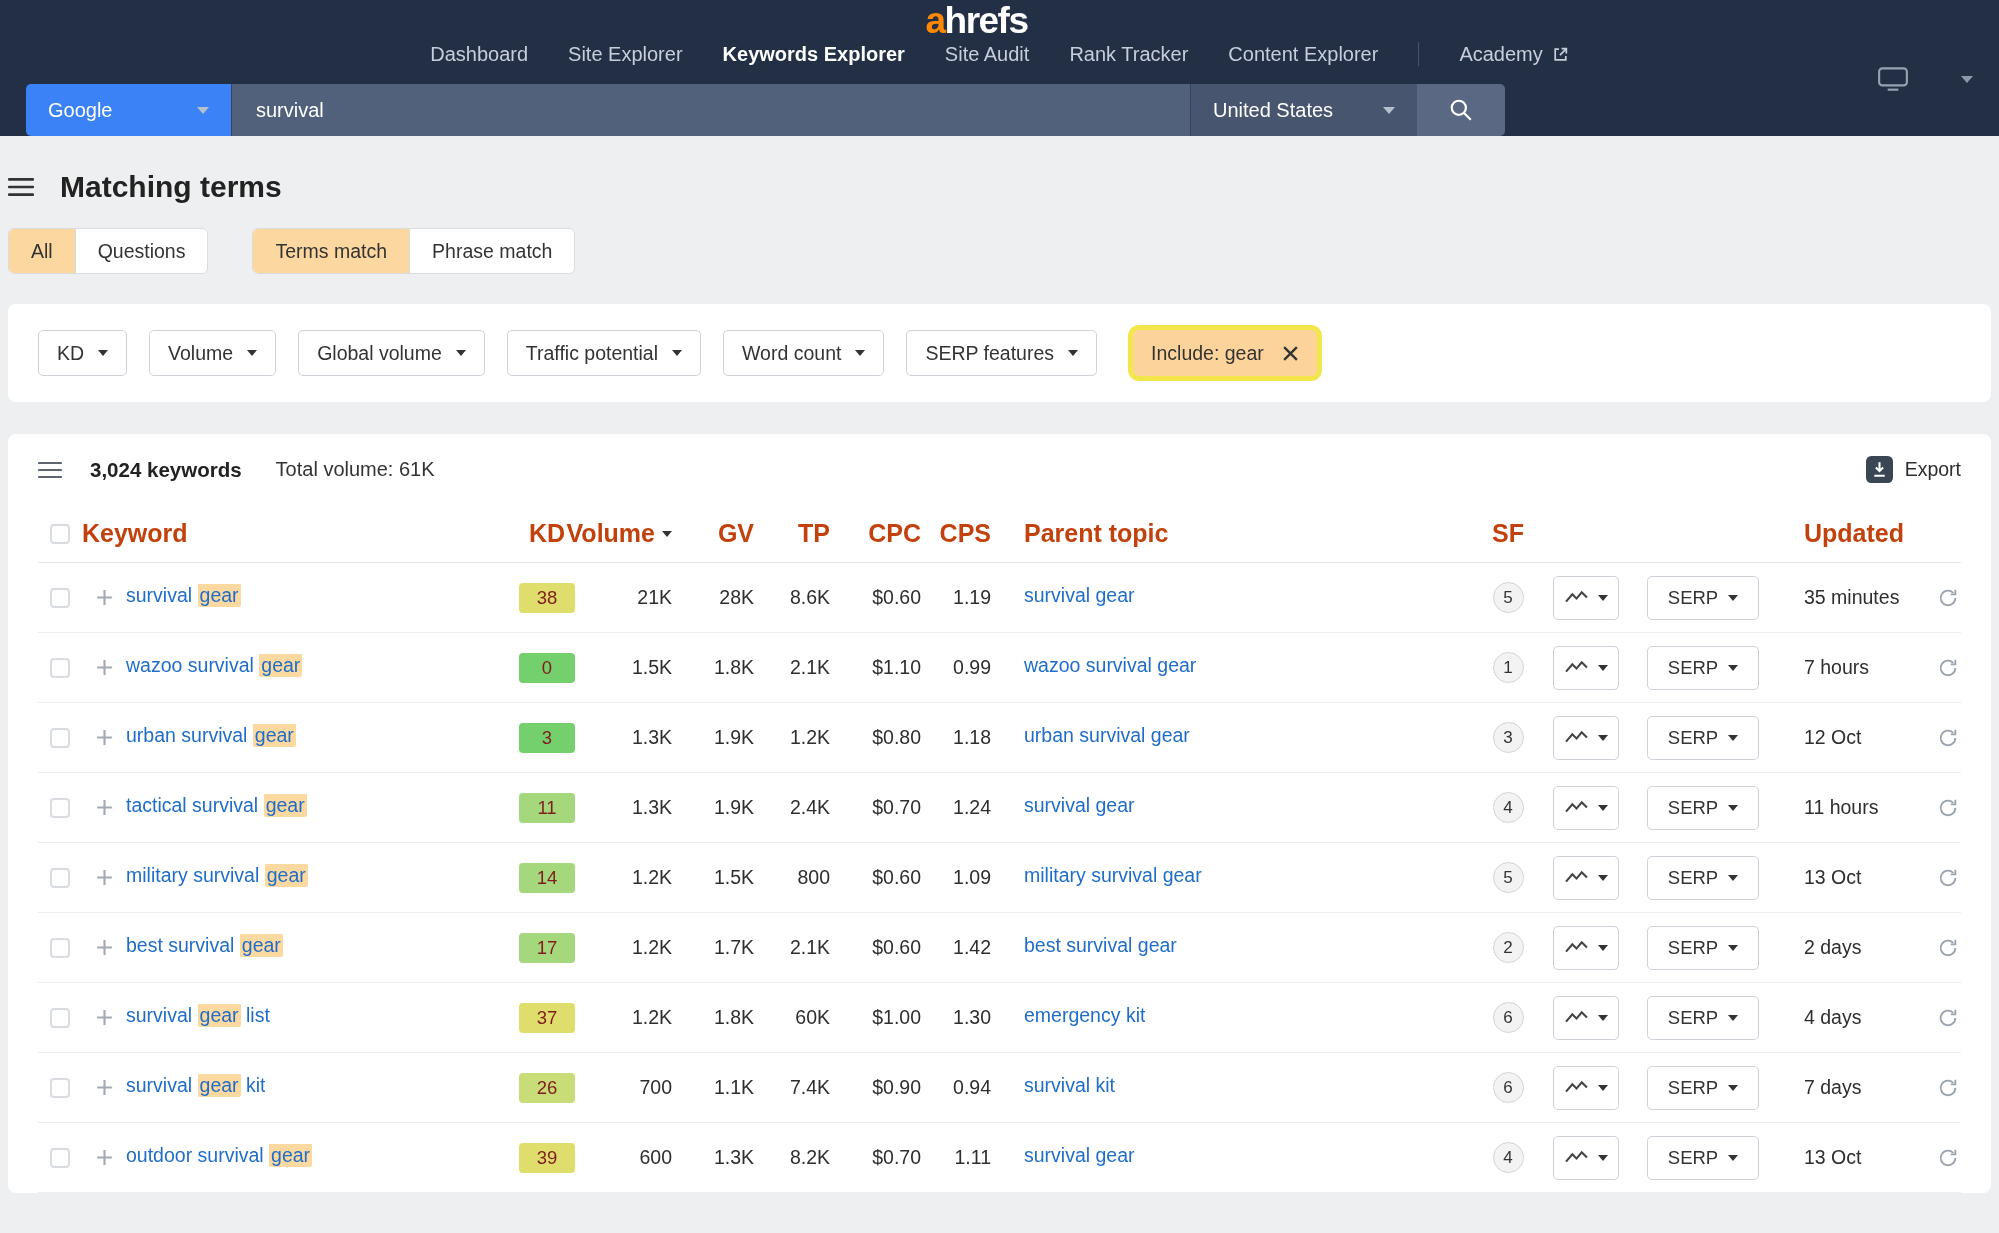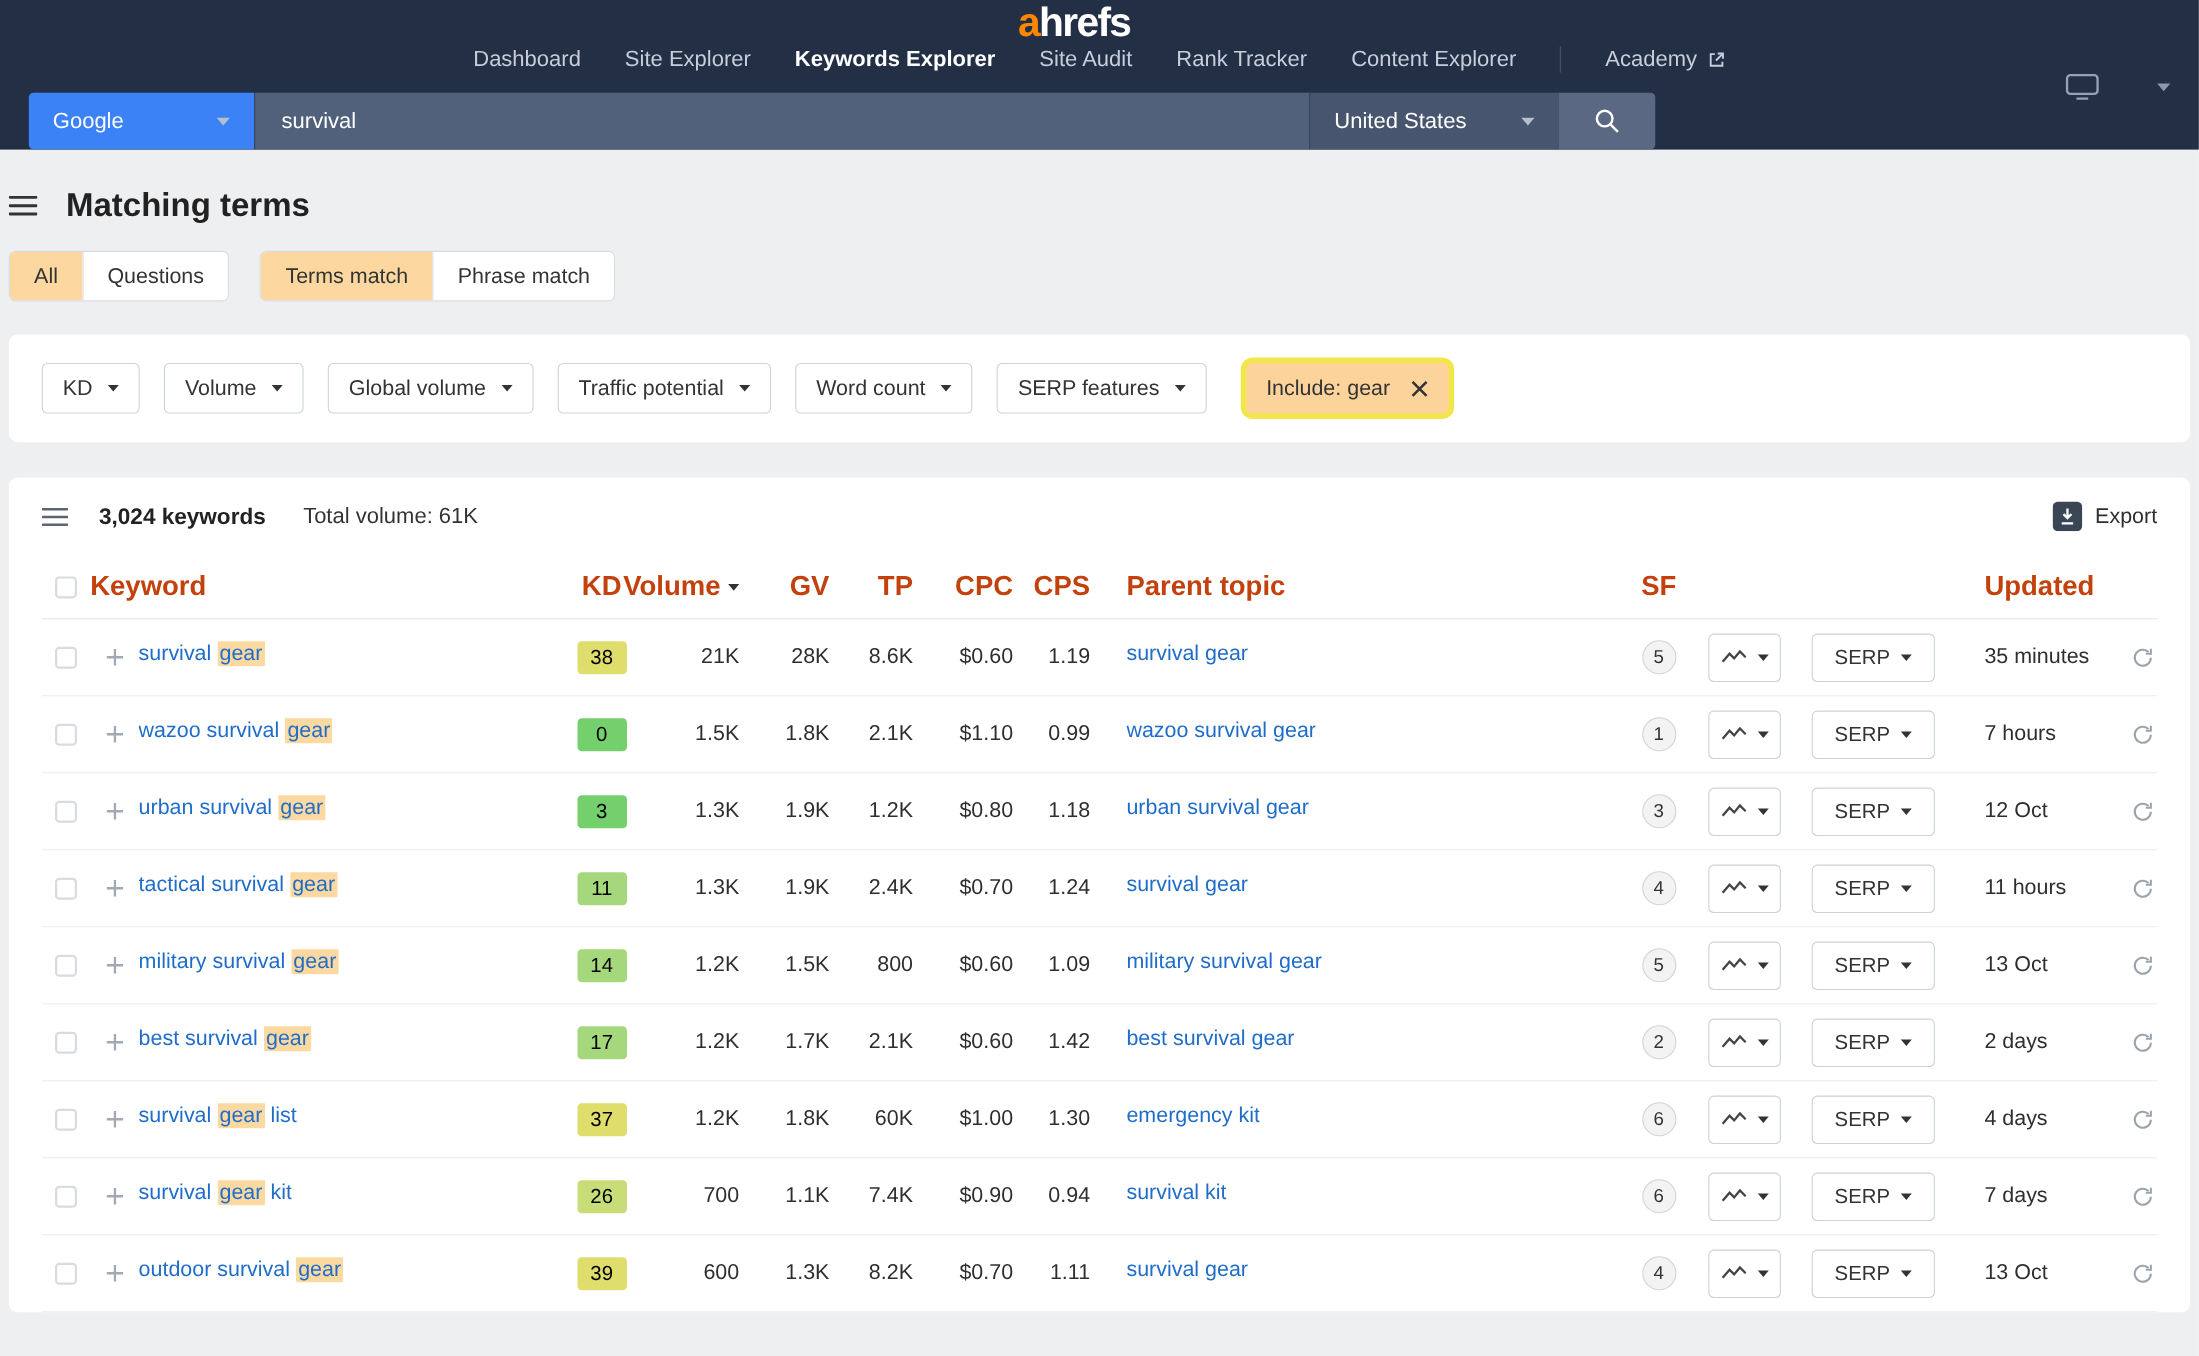--- a/index.html
+++ b/index.html
@@ -40,21 +40,21 @@
   .country-select { width: 227px; background: #47556f; border-left: 1px solid #36445e; display: flex; align-items: center; justify-content: space-between; padding: 0 22px; color: #fff; font-size: 20px; cursor: pointer; }
   .search-go { width: 88px; background: #5a6883; border: none; display: flex; align-items: center; justify-content: center; cursor: pointer; }
 
   
   .main { padding: 0 8px; }
   .title-row { margin-top: 34px; display: flex; align-items: center; gap: 26px; }
   .title-row h1 { font-size: 30px; font-weight: 700; color: #222; }
   .burger { background: none; border: none; cursor: pointer; color: #333; display: flex; }
   .burger.gray { color: #5c6570; }
 
-  .tabs-row { margin-top: 24px; display: flex; gap: 28px; }
+  .tabs-row { margin-top: 24px; display: flex; gap: 44px; }
   .pill-group { display: flex; border: 1px solid #d9dcdf; border-radius: 6px; overflow: hidden; background: #fff; }
   .pill { padding: 0 22px; height: 44px; display: flex; align-items: center; font-size: 19.5px; color: #333; cursor: pointer; border-left: 1px solid #d9dcdf; background: #fff; }
   .pill:first-child { border-left: none; }
   .pill.active { background: #fcd8a0; }
 
   .filter-bar { margin-top: 30px; background: #fff; border-radius: 8px; padding: 26px 30px; display: flex; align-items: center; gap: 22px; }
   .fbtn { height: 46px; padding: 0 18px; display: flex; align-items: center; gap: 14px; background: #fff; border: 1px solid #ced3d9; border-radius: 5px; font-size: 19.5px; color: #333; cursor: pointer; }
   .include-chip { height: 46px; padding: 0 18px; margin-left: 14px; background: #fcd49b; border: none; border-radius: 6px; display: flex; align-items: center; gap: 18px; font-size: 19.5px; color: #333; cursor: pointer; box-shadow: 0 0 0 5px #f3e64d; }
   .chip-x { display: flex; align-items: center; cursor: pointer; }
 
@@ -72,21 +72,21 @@
   .num { justify-self: end; white-space: nowrap; }
   .center { justify-self: center; }
   .parent-cell { padding-left: 33px; justify-self: start; }
   .upd-cell { padding-left: 34px; white-space: nowrap; }
   .sort-h { justify-self: end; display: flex; align-items: center; gap: 7px; cursor: pointer; }
 
   .checkbox { width: 20px; height: 20px; border: 2px solid #d8dbe0; border-radius: 4px; background: #fff; margin-left: 12px; cursor: pointer; }
   .plus-btn { background: none; border: none; cursor: pointer; justify-self: center; display: flex; }
   .kw-link, .parent-link { color: #1f6dc9; text-decoration: none; cursor: pointer; white-space: nowrap; overflow: hidden; text-overflow: ellipsis; display: inline-block; max-width: 100%; }
   .hl { background: #fdd9a2; border-radius: 2px; padding: 1px 2px; }
-  .kd-badge { display: inline-block; width: 45px; height: 30px; line-height: 30px; text-align: center; border-radius: 4px; font-size: 18.5px; color: #000000; justify-self: center; }
+  .kd-badge { display: inline-block; width: 56px; height: 30px; line-height: 30px; text-align: center; border-radius: 4px; font-size: 18.5px; color: #7f1d1d; justify-self: center; }
   .sf-circle { display: inline-flex; align-items: center; justify-content: center; width: 31px; height: 31px; border-radius: 50%; background: #f3f3f4; border: 1px solid #d2d4d7; font-size: 17px; color: #333; }
   .row-btn { height: 44px; background: #fff; border: 1px solid #cdd2d8; border-radius: 5px; display: flex; align-items: center; justify-content: center; gap: 10px; font-size: 18.5px; color: #333; cursor: pointer; justify-self: center; font-family: inherit; }
   .chart-btn { width: 66px; }
   .serp-btn { width: 112px; }
   .refresh-btn { background: none; border: none; cursor: pointer; justify-self: end; display: flex; margin-right: 2px; }
 </style>
 </head>
 <body>
 
 <header class="topbar">

